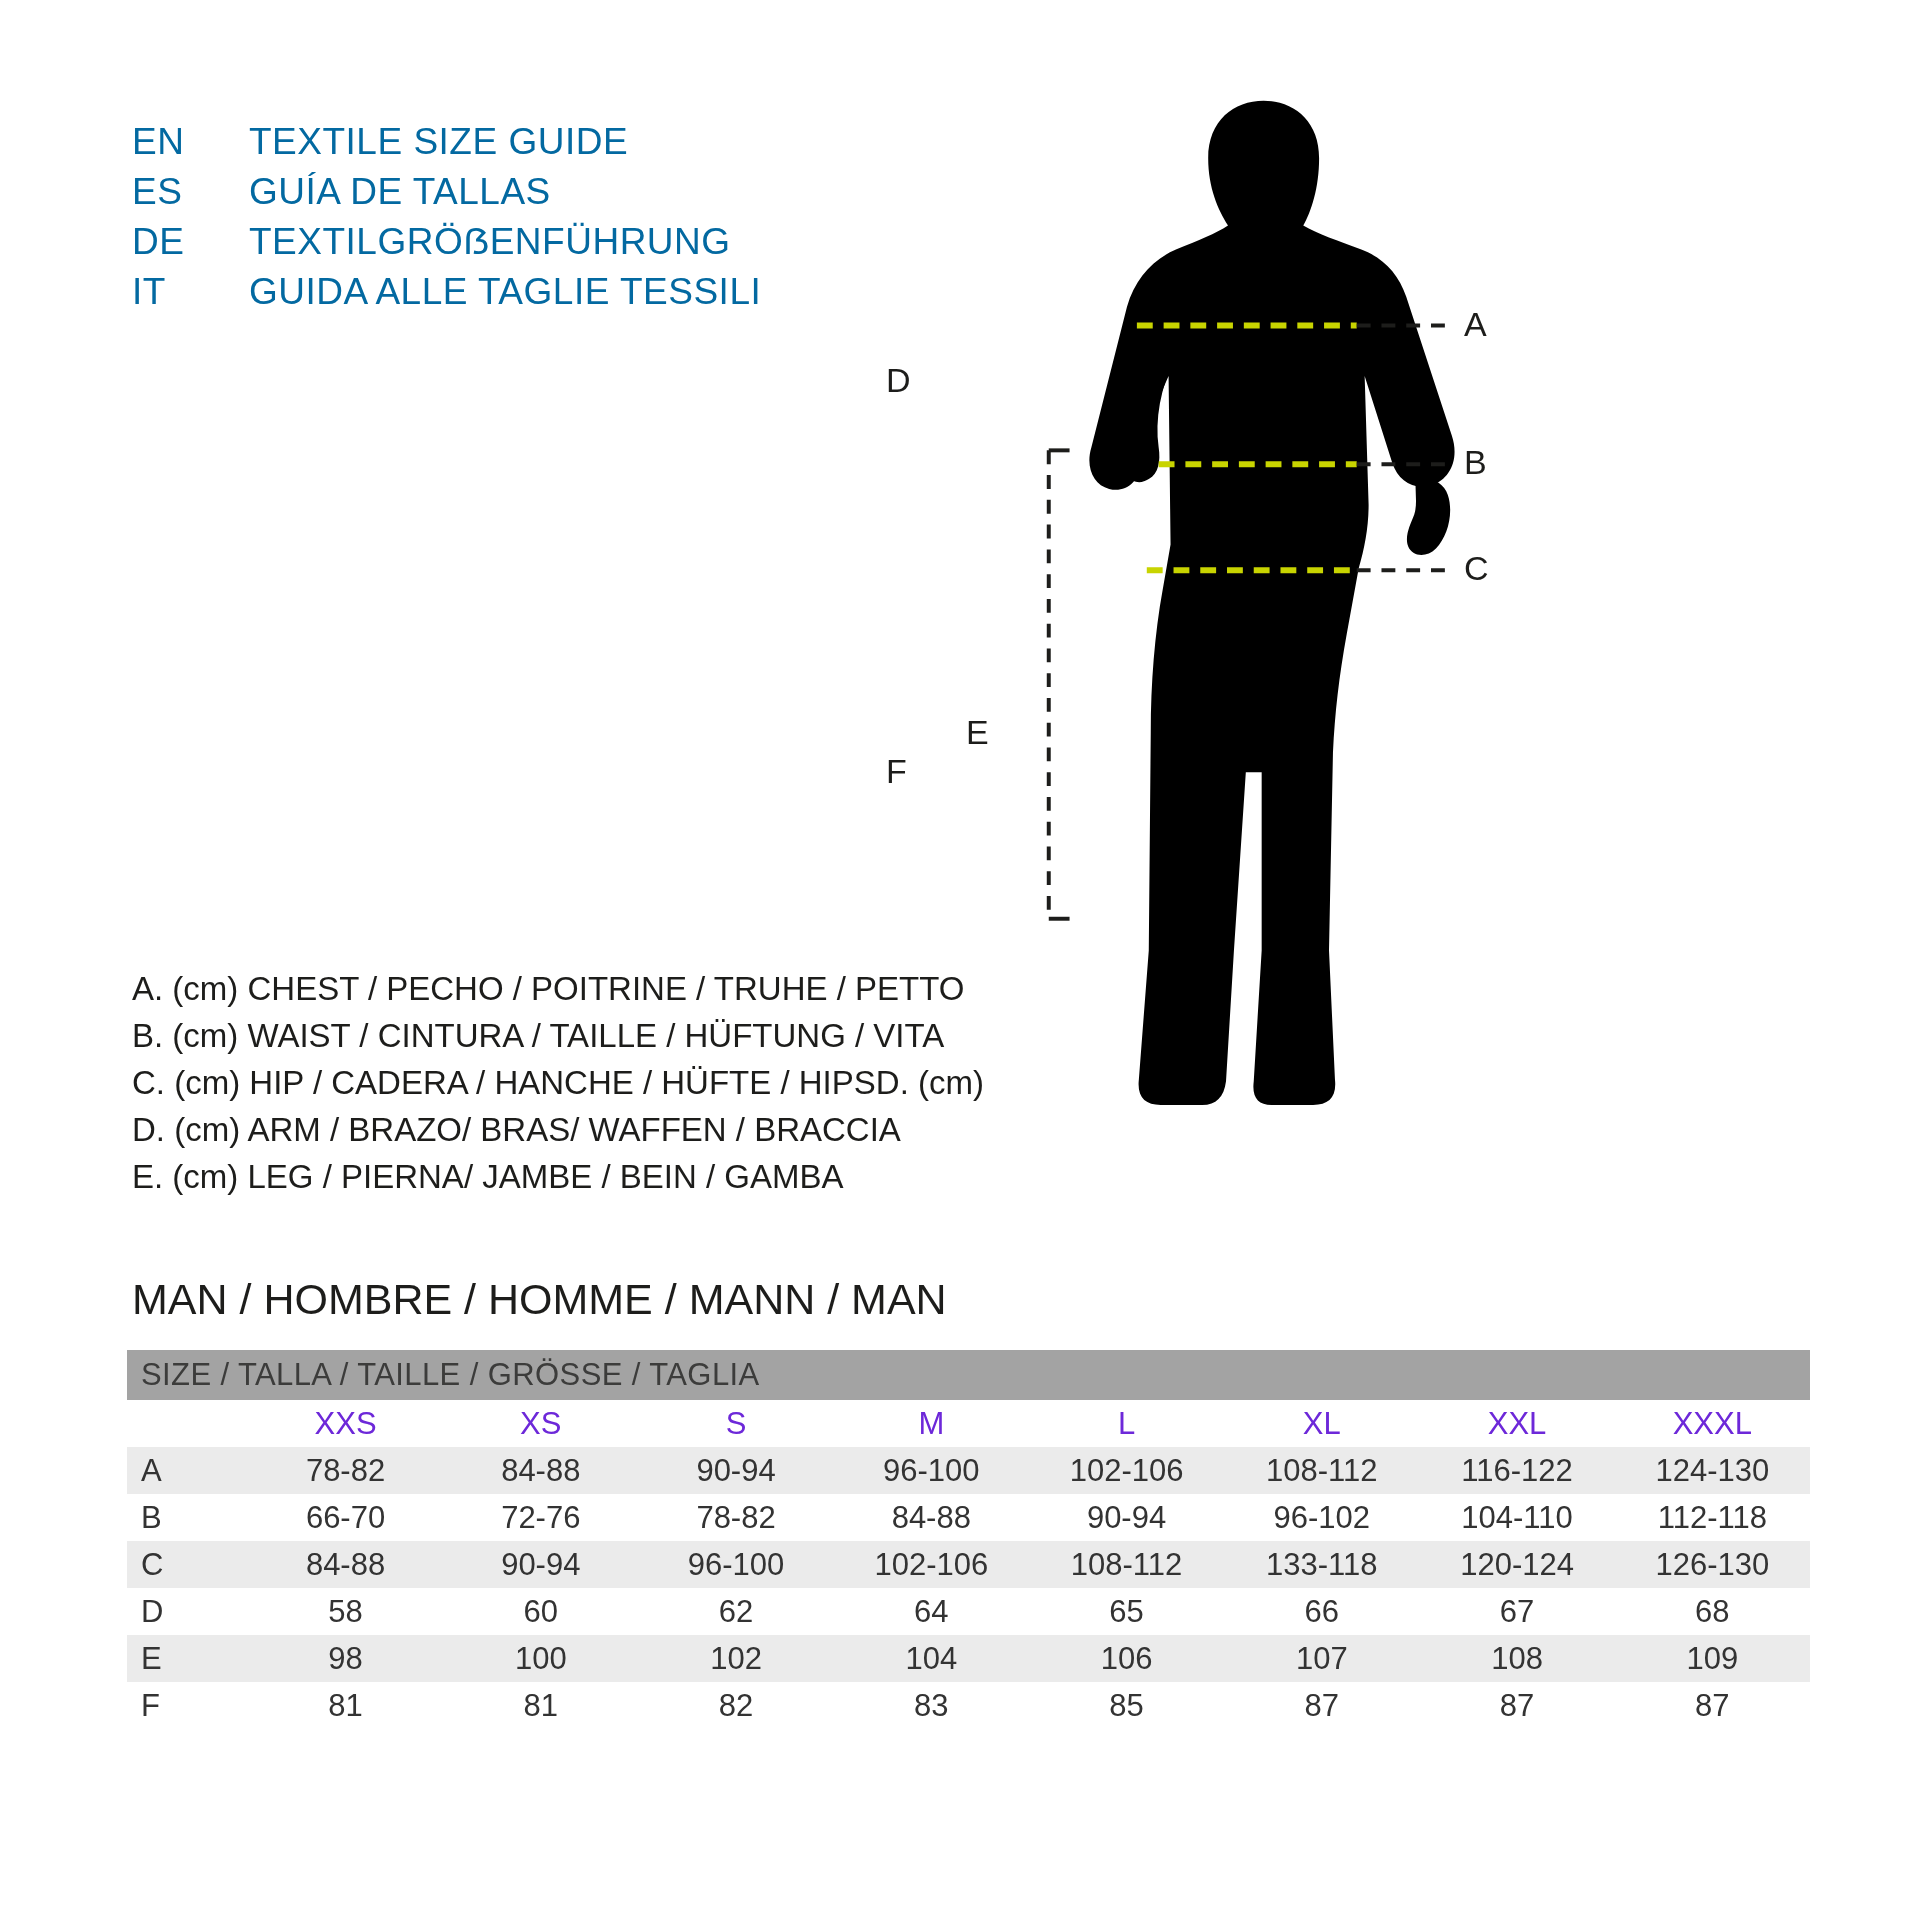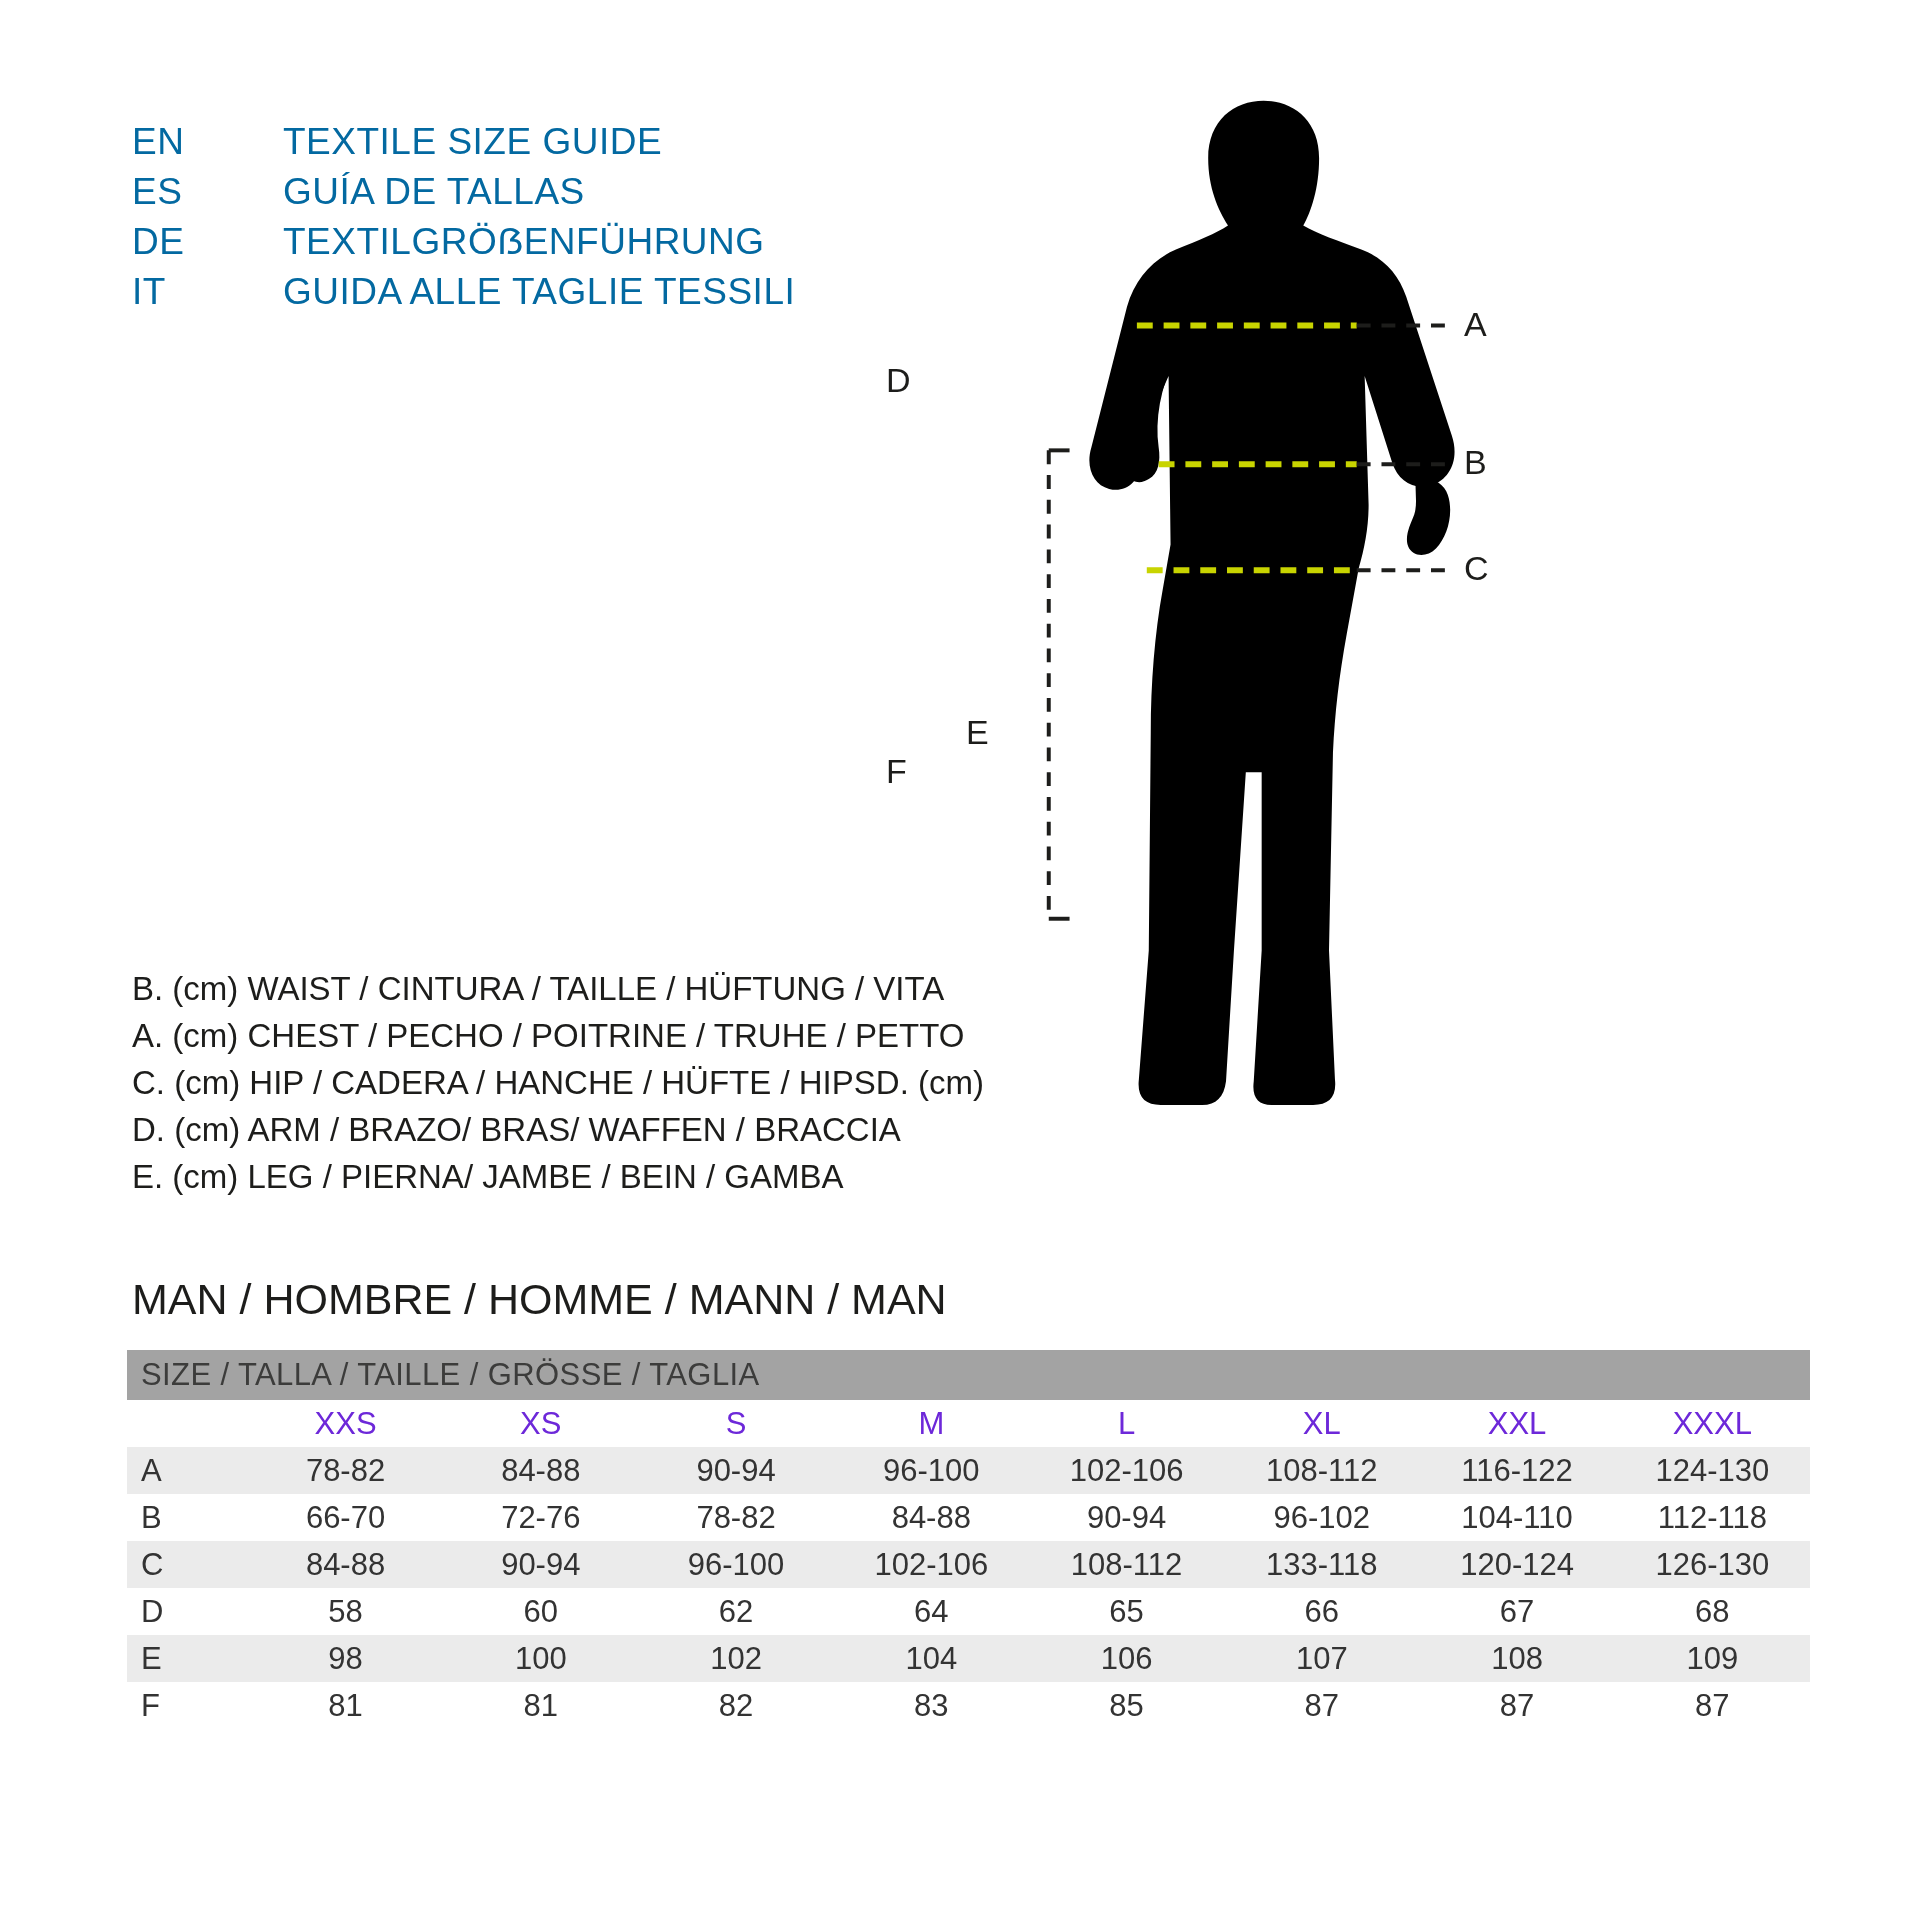--- a/index.html
+++ b/index.html
@@ -30,21 +30,20 @@
     font-size: 37px;
     letter-spacing: 0.5px;
     color: #0369a1;
   }
   .lang-code {
     width: 117px;
     flex: 0 0 117px;
   }
   .lang-text {
     flex: 1 1 auto;
-    margin-left: 34px;
   }
 
   
   #legend {
     position: absolute;
     left: 132px;
     top: 965px;
     width: 1040px;
   }
   .legend-row {
@@ -136,22 +135,22 @@
     <span class="lang-code">DE</span>
     <span class="lang-text">TEXTILGRÖẞENFÜHRUNG</span>
   </div>
   <div class="lang-row">
     <span class="lang-code">IT</span>
     <span class="lang-text">GUIDA ALLE TAGLIE TESSILI</span>
   </div>
 </div>
 
 <div id="legend">
+  <div class="legend-row">A. (cm) CHEST / PECHO / POITRINE / TRUHE / PETTO</div>
   <div class="legend-row">B. (cm) WAIST / CINTURA / TAILLE / HÜFTUNG / VITA</div>
-  <div class="legend-row">A. (cm) CHEST / PECHO / POITRINE / TRUHE / PETTO</div>
   <div class="legend-row">C. (cm) HIP / CADERA / HANCHE / HÜFTE / HIPSD. (cm)</div>
   <div class="legend-row">D. (cm) ARM / BRAZO/ BRAS/ WAFFEN / BRACCIA</div>
   <div class="legend-row">E. (cm) LEG / PIERNA/ JAMBE / BEIN / GAMBA</div>
 </div>
 
 <div id="gender-label">MAN / HOMBRE / HOMME / MANN / MAN</div>
 
 <div id="figure">
   <svg width="822" height="1119" viewBox="0 0 830 1130" xmlns="http://www.w3.org/2000/svg">
 

